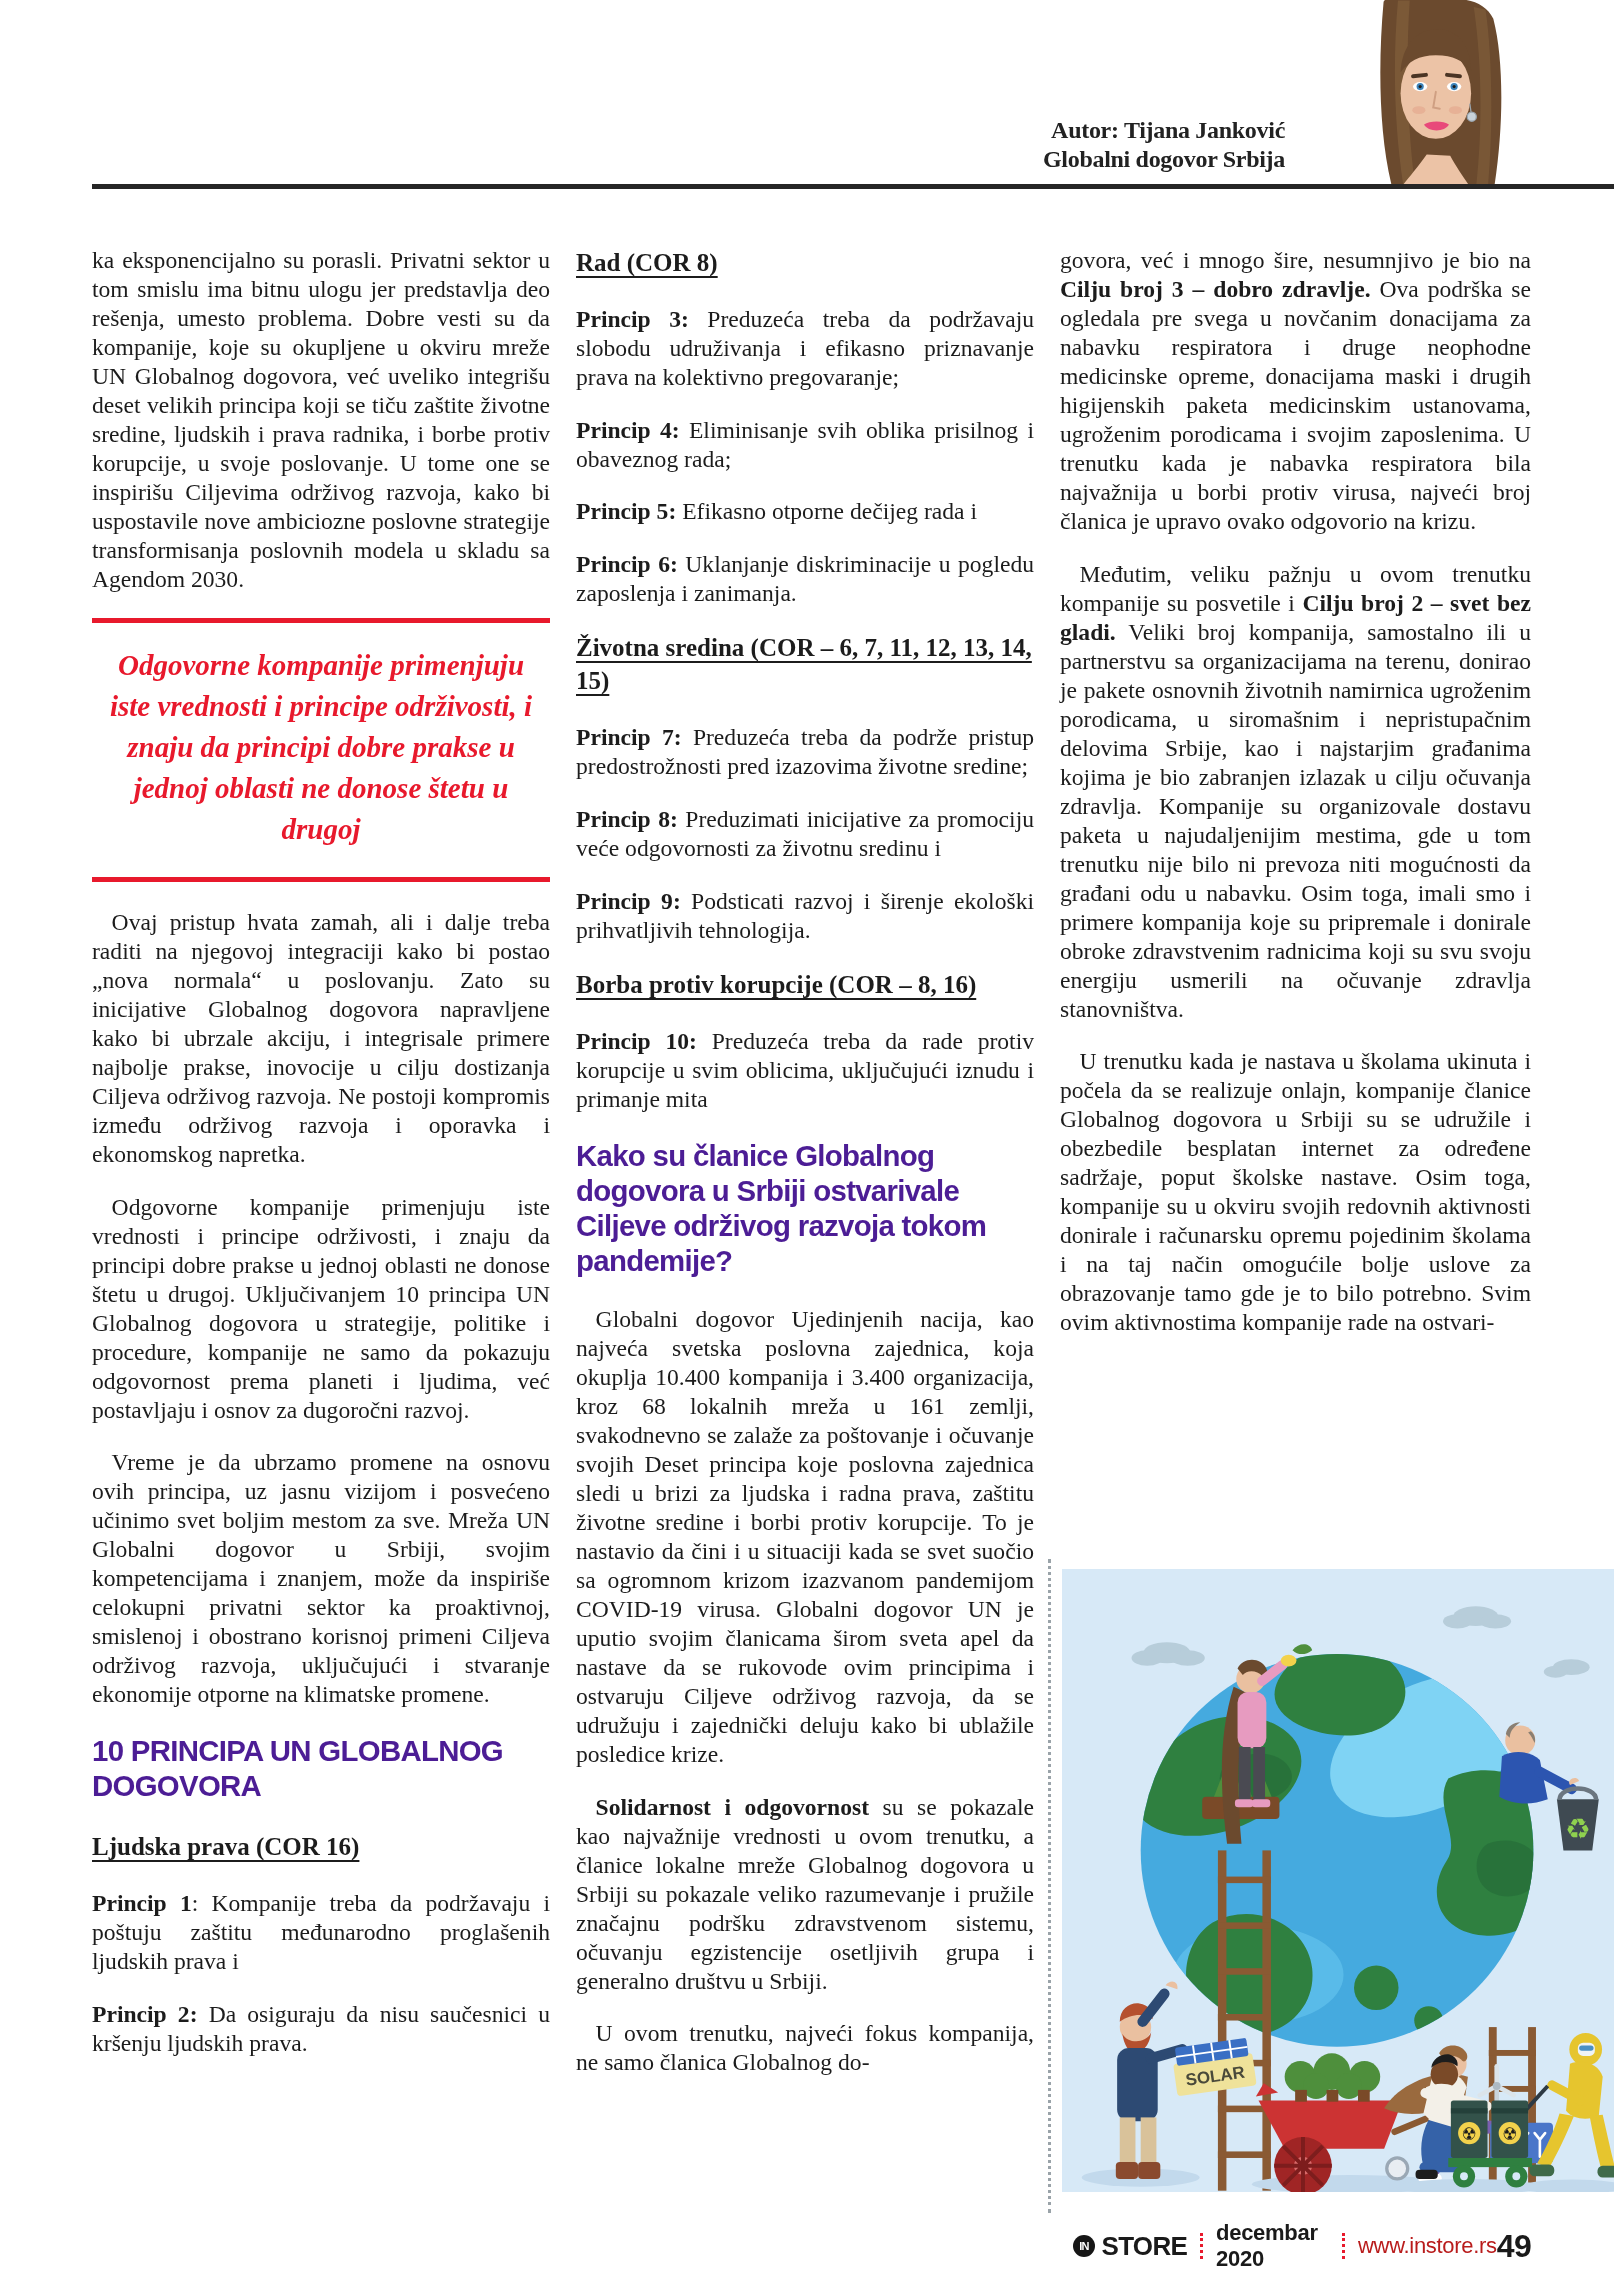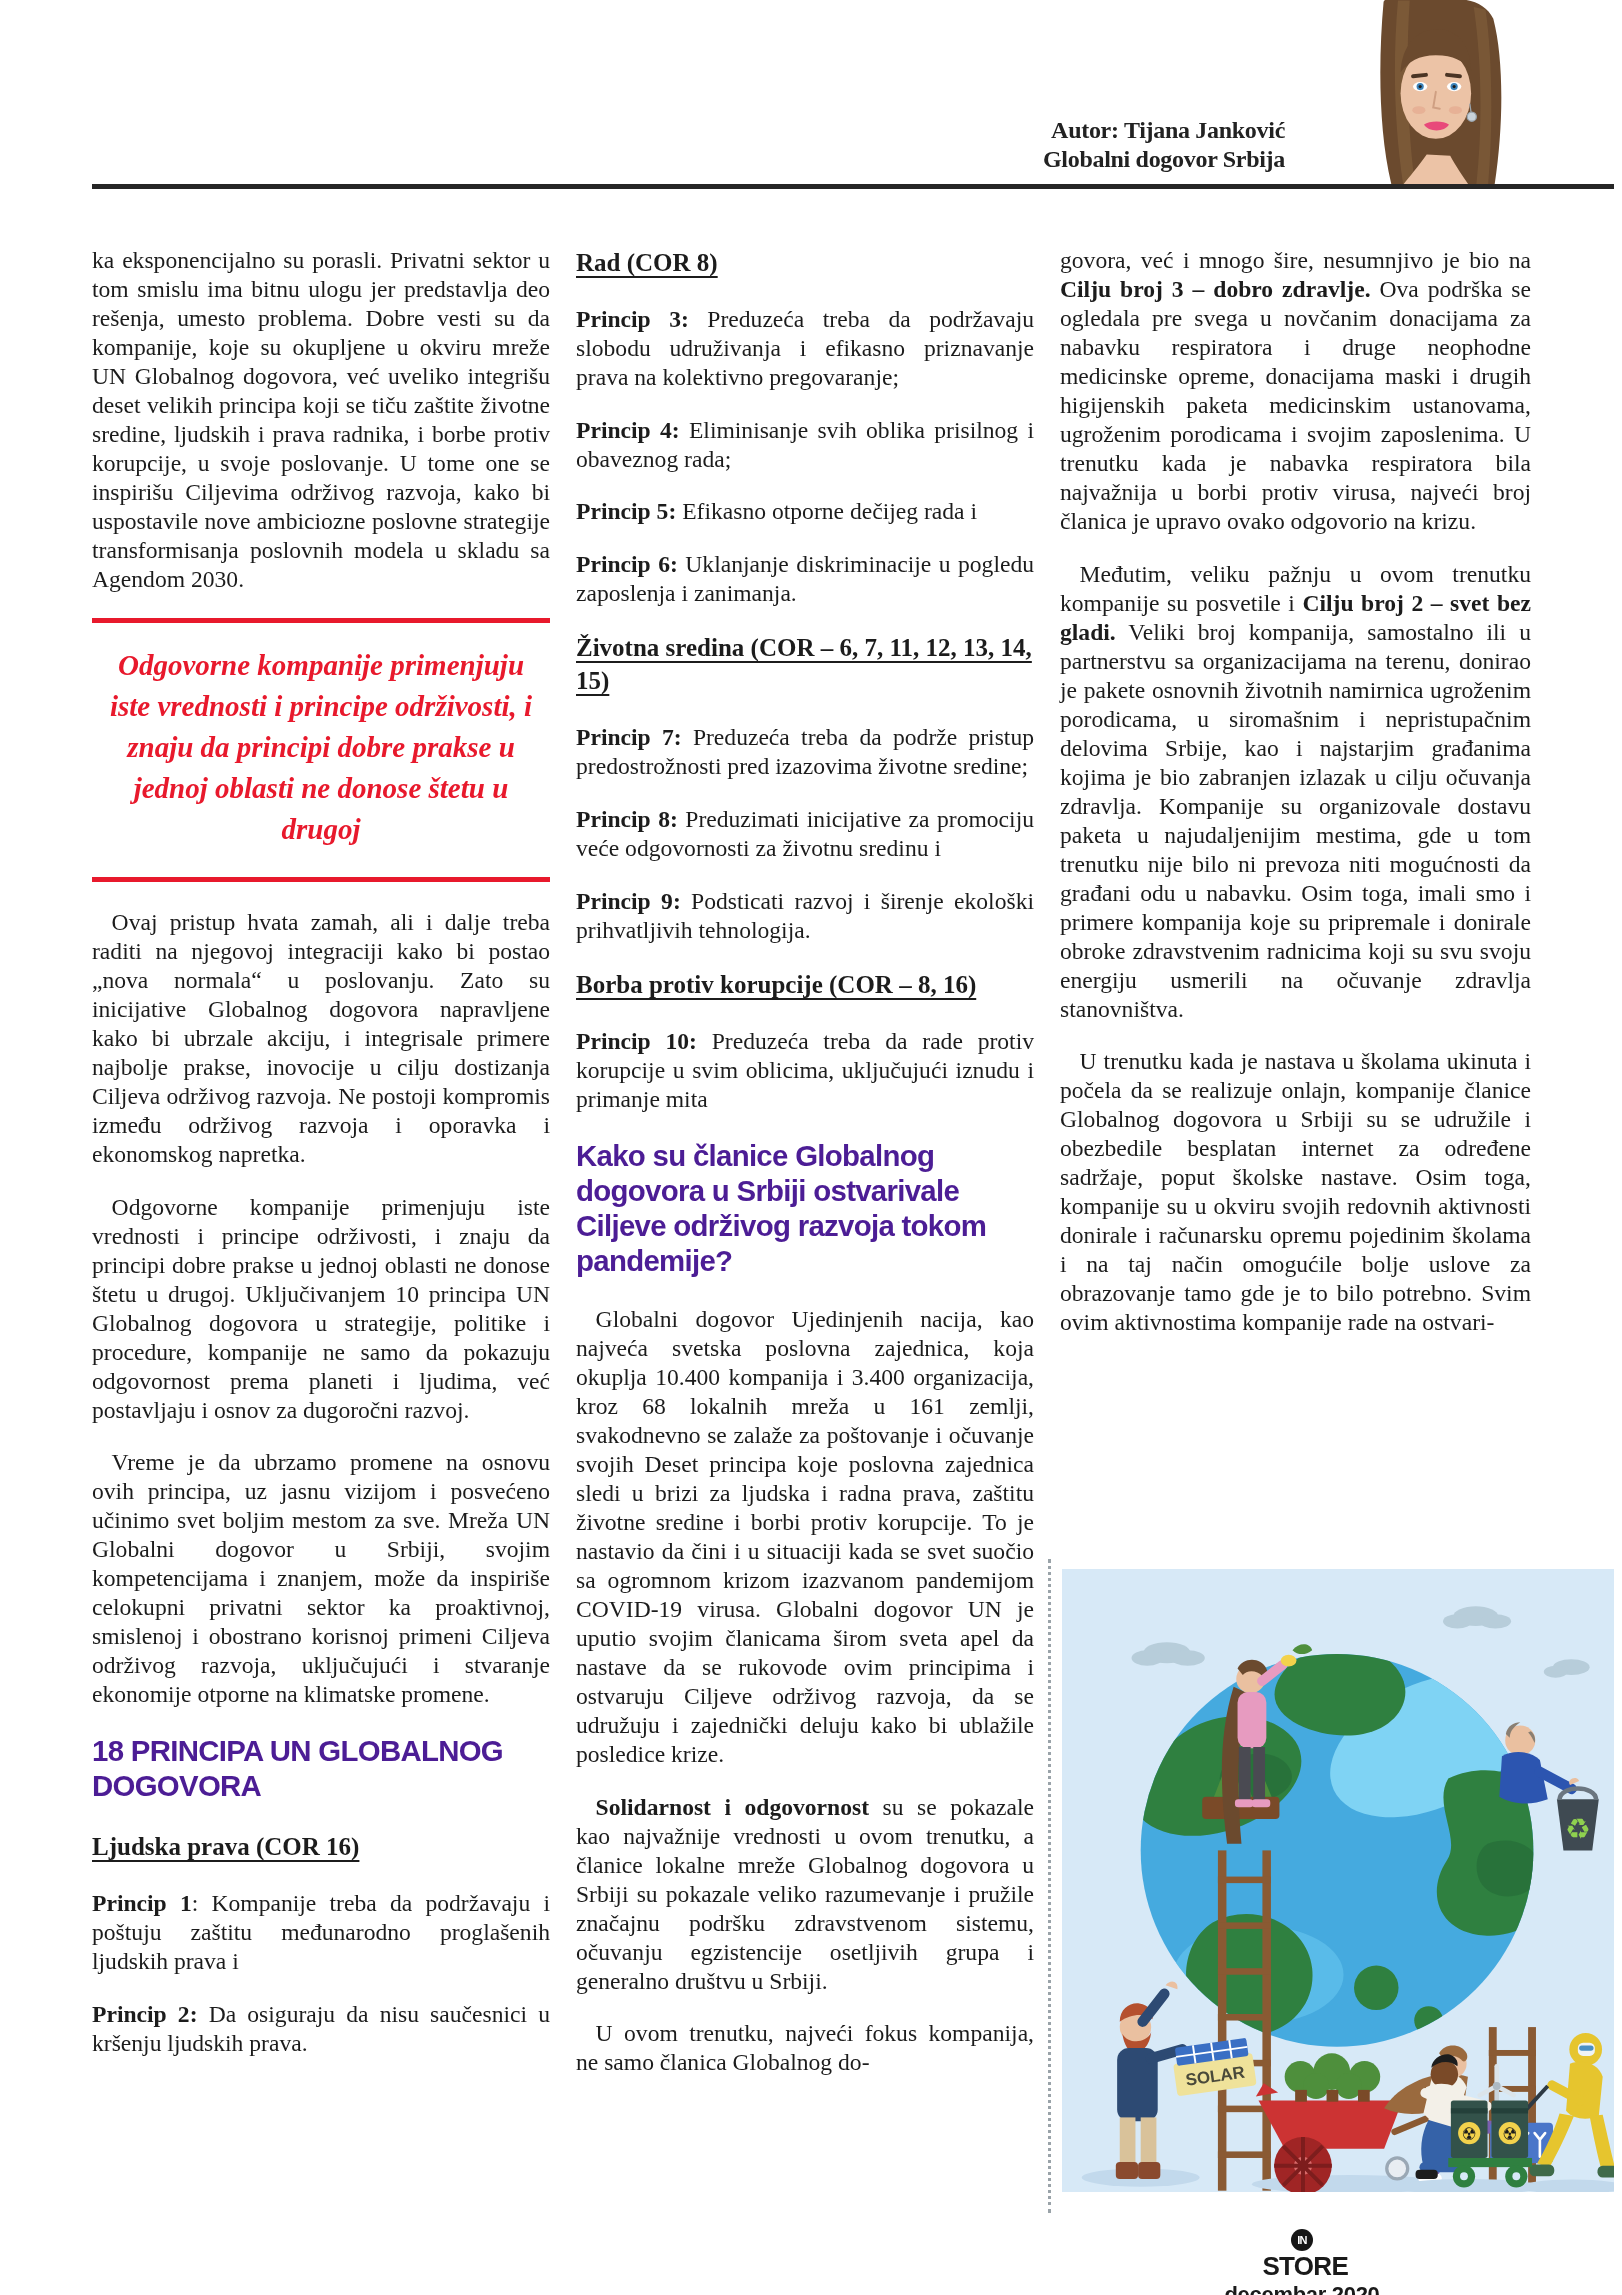--- a/index.html
+++ b/index.html
@@ -39,21 +39,21 @@
   
   .dotted-sep{position:absolute;left:1048px;top:1559px;height:654px;width:0;
       border-left:3.3px dotted #9aa3a9;}
   .illustration{position:absolute;left:1062px;top:1569px;width:552px;height:623px;
       background:#d7e9f7;}
   .illustration svg{display:block;}
 
   
   .footer{position:absolute;left:1073px;top:2229px;width:458px;height:34px;
       display:flex;align-items:center;
-      font-family:"Liberation Sans","DejaVu Sans",sans-serif;color:#1a1a1a;flex-direction:column;}
+      font-family:"Liberation Sans","DejaVu Sans",sans-serif;color:#1a1a1a;}
   .brand-circle{width:22px;height:22px;border-radius:50%;background:#161616;color:#fff;
       display:flex;align-items:center;justify-content:center;
       font-size:11px;font-weight:bold;letter-spacing:-0.7px;flex:0 0 auto;}
   .brand{font-weight:bold;font-size:26px;letter-spacing:-0.7px;margin-left:6.5px;}
   .f-sep{height:26px;width:0;border-left:3.3px dotted #e8192c;margin:0 13px;}
   .issue{font-weight:bold;font-size:22px;letter-spacing:-0.3px;}
   .site{font-size:22px;letter-spacing:-0.3px;font-weight:normal;color:#b91c1c;}
   .page-num{margin-left:auto;font-weight:bold;font-size:32px;letter-spacing:-0.7px;}
 </style>
 </head>
@@ -93,21 +93,21 @@
   </div>
 
   <div class="top-rule"></div>
 
   <div class="col" id="col1">
     <p class="noindent">ka eksponencijalno su porasli. Privatni sektor u tom smislu ima bitnu ulogu jer predstavlja deo rešenja, umesto problema. Dobre vesti su da kompanije, koje su okupljene u okviru mreže UN Globalnog dogovora, već uveliko integrišu deset velikih principa koji se tiču zaštite životne sredine, ljudskih i prava radnika, i borbe protiv korupcije, u svoje poslovanje. U tome one se inspirišu Ciljevima održivog razvoja, kako bi uspostavile nove ambiciozne poslovne strategije transformisanja poslovnih modela u skladu sa Agendom 2030.</p>
     <div class="pull-quote">Odgovorne kompanije primenjuju iste vrednosti i principe održivosti, i znaju da principi dobre prakse u jednoj oblasti ne donose štetu u drugoj</div>
     <p>Ovaj pristup hvata zamah, ali i dalje treba raditi na njegovoj integraciji kako bi postao „nova normala“ u poslovanju. Zato su inicijative Globalnog dogovora napravljene kako bi ubrzale akciju, i integrisale primere najbolje prakse, inovocije u cilju dostizanja Ciljeva održivog razvoja. Ne postoji kompromis između održivog razvoja i oporavka i ekonomskog napretka.</p>
     <p>Odgovorne kompanije primenjuju iste vrednosti i principe održivosti, i znaju da principi dobre prakse u jednoj oblasti ne donose štetu u drugoj. Uključivanjem 10 principa UN Globalnog dogovora u strategije, politike i procedure, kompanije ne samo da pokazuju odgovornost prema planeti i ljudima, već postavljaju i osnov za dugoročni razvoj.</p>
     <p>Vreme je da ubrzamo promene na osnovu ovih principa, uz jasnu vizijom i posvećeno učinimo svet boljim mestom za sve. Mreža UN Globalni dogovor u Srbiji, svojim kompetencijama i znanjem, može da inspiriše celokupni privatni sektor ka proaktivnoj, smislenoj i obostrano korisnoj primeni Ciljeva održivog razvoja, uključujući i stvaranje ekonomije otporne na klimatske promene.</p>
-    <div class="h-sans">18 PRINCIPA UN GLOBALNOG DOGOVORA</div>
+    <div class="h-sans">10 PRINCIPA UN GLOBALNOG DOGOVORA</div>
     <div class="h-underline">Ljudska prava (COR 16)</div>
     <p class="noindent">
       <span class="lead">Princip 1</span><span>: Kompanije treba da podržavaju i poštuju zaštitu međunarodno proglašenih ljudskih prava i</span>
     </p>
     <p class="noindent">
       <span class="lead">Princip 2:</span><span> Da osiguraju da nisu saučesnici u kršenju ljudskih prava.</span>
     </p>
   </div>
 
   <div class="col" id="col2">

